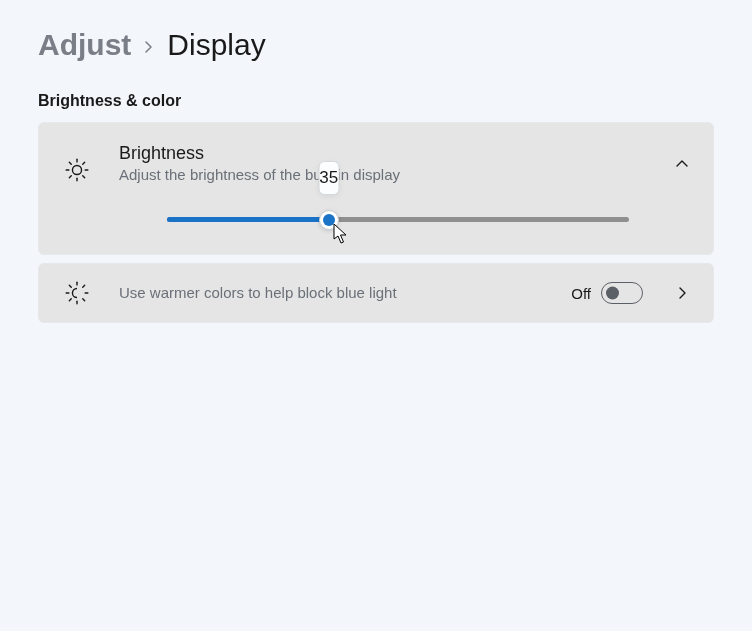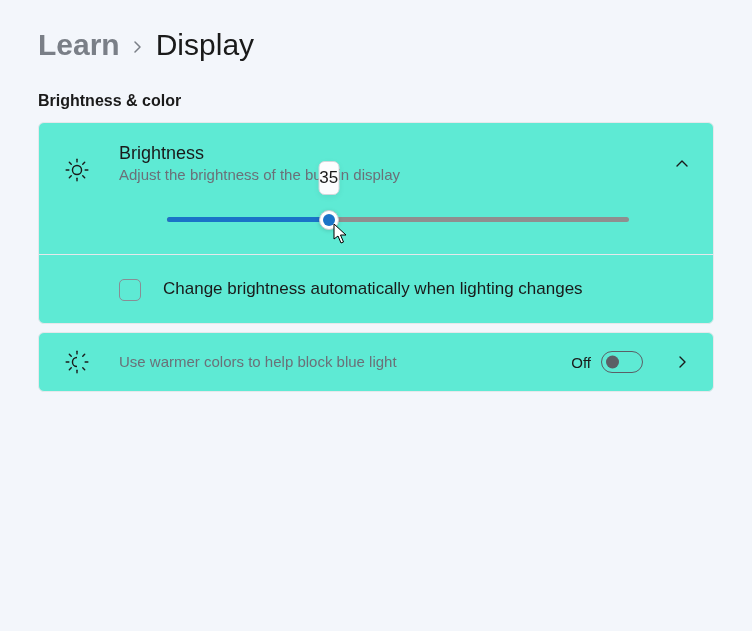--- a/index.html
+++ b/index.html
@@ -33,21 +33,21 @@
       font-weight: 400;
       color: #1a1a1a;
     }
     .section-title {
       font-size: 16px;
       font-weight: 600;
       color: #1a1a1a;
       margin-bottom: 12px;
     }
     .card-group {
-      background: #5eead4;
+      background: #e5e5e5;
       border: 1px solid #e6e8eb;
       border-radius: 6px;
       margin-bottom: 8px;
     }
     .card {
       padding: 20px 24px 20px 18px;
       display: flex;
       align-items: flex-start;
       gap: 22px;
     }
@@ -212,21 +212,21 @@
     .night-right {
       display: flex;
       align-items: center;
       gap: 32px;
     }
   </style>
 </head>
 <body>
 
 <div class="breadcrumb">
-  <span class="breadcrumb-parent">Learn</span>
+  <span class="breadcrumb-parent">Adjust</span>
   <span class="breadcrumb-sep">
     <svg width="12" height="12" viewBox="0 0 12 12">
         <path d="M3 1 L8 6 L3 11" stroke="#7a7f87" stroke-width="1.5" fill="none" stroke-linecap="round" stroke-linejoin="round"></path>
       </svg>
   </span>
   <span class="breadcrumb-current">Display</span>
 </div>
 
 <div class="section-title">Brightness &amp; color</div>
 
@@ -267,25 +267,20 @@
     </div>
     <div class="right-col">
       <span class="chevron">
         <svg width="14" height="14" viewBox="0 0 14 14">
             <path d="M2 9 L7 4 L12 9" stroke="#1a1a1a" stroke-width="1.4" fill="none" stroke-linecap="round" stroke-linejoin="round"></path>
           </svg>
       </span>
     </div>
   </div>
 
-  <div class="check-row">
-    <div class="icon-placeholder"></div>
-    <div class="checkbox"></div>
-    <div class="check-label">Change brightness automatically when lighting changes</div>
-  </div>
 
 
 </div>
 
 <div class="card-group">
   <div class="night-card">
     <div class="icon-col">
       <svg width="26" height="26" viewBox="0 0 24 24">
         <path d="M12 7.8 A4.2 4.2 0 1 0 12 16.2 A3.4 3.4 0 0 1 12 7.8 Z" stroke="#1a1a1a" stroke-width="1.3" fill="none"></path>
         <g stroke="#1a1a1a" stroke-width="1.3" stroke-linecap="round">

